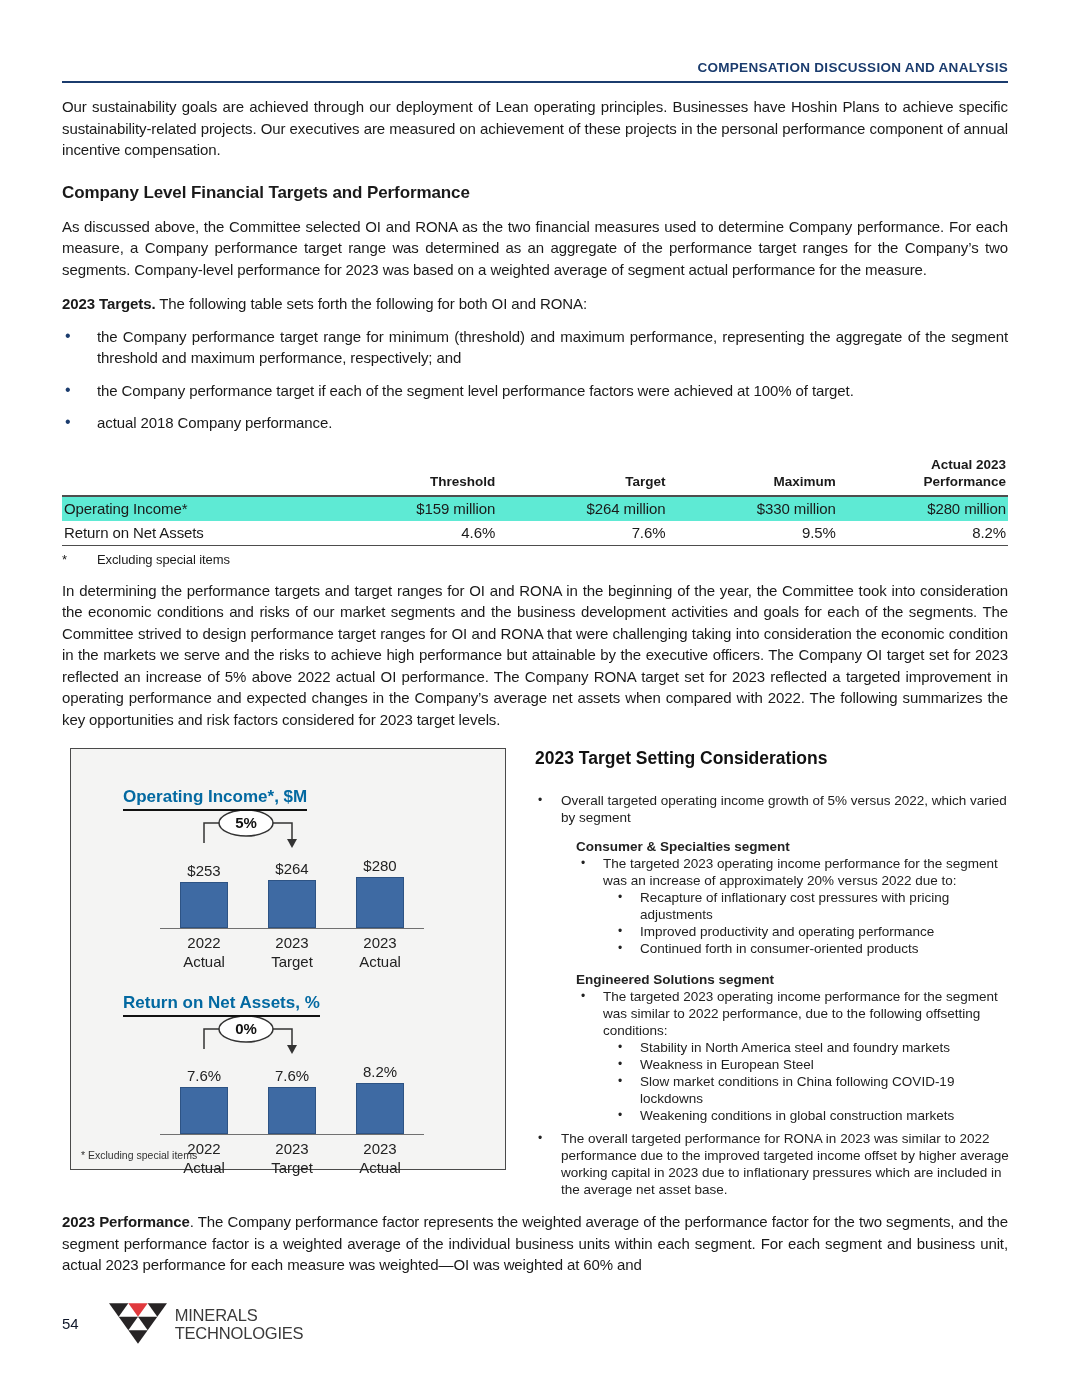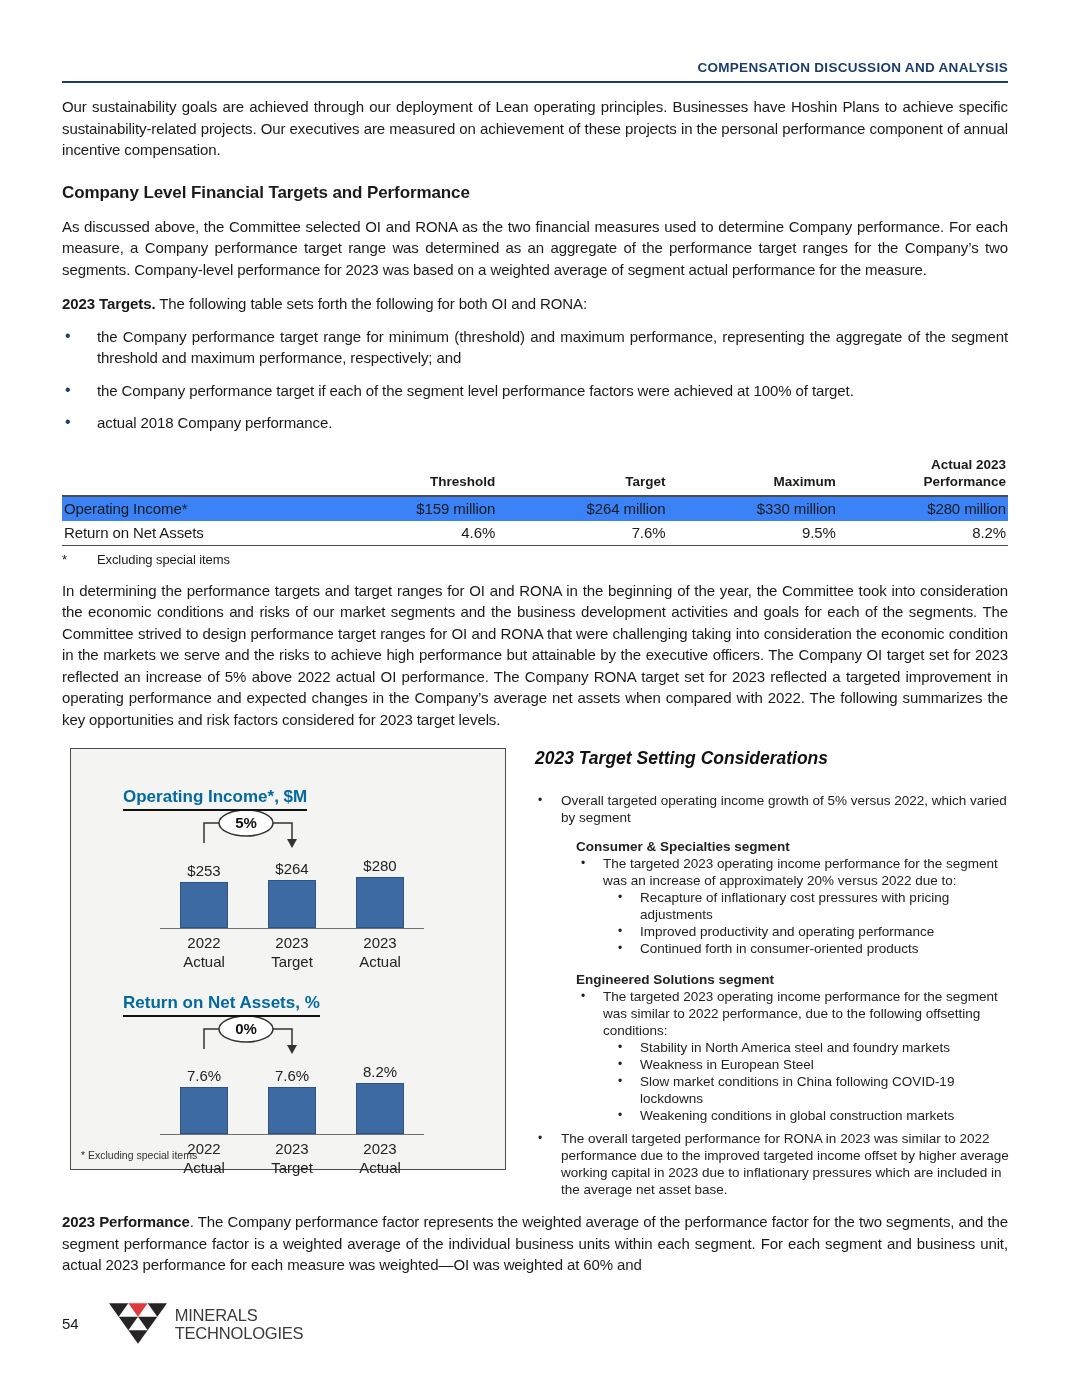--- a/index.html
+++ b/index.html
@@ -52,21 +52,21 @@
     font-size:13.5px; font-weight:bold; line-height:17px;
     text-align:right; vertical-align:bottom;
     padding:0 2px 5px 2px;
   }
   .fin-table thead tr { border-bottom:2px solid #4d4d4d; }
   .fin-table td {
     font-size:15px; letter-spacing:-.1px;
     padding:3px 2px 4px 2px;
   }
   .fin-table td.num { text-align:right; }
-  .fin-table tr.shaded { background:#3b82f6; }
+  .fin-table tr.shaded { background:#5eead4; }
   .fin-table tbody tr:last-child { border-bottom:1.5px solid #4d4d4d; }
   .tbl-footnote {
     font-size:13px; letter-spacing:-.1px;
     margin-top:6px;
     display:flex;
   }
   .tbl-footnote .mark { width:35px; }
   
   .figure-row { display:flex; margin-top:18px; }
   .chart-box {
@@ -101,21 +101,21 @@
     width:88px; text-align:center;
     font-size:15px; line-height:19px; color:#222;
     padding-top:4px;
   }
   .box-footnote {
     position:absolute; left:10px; bottom:8px;
     font-size:10.5px; color:#333;
   }
   
   .considerations { margin-left:29px; width:476px; flex:none; }
-  .cons-heading { font-size:17.5px; font-weight:bold; color:#111;font-style:italic; }
+  .cons-heading { font-size:17.5px; font-weight:bold; color:#111; }
   .ci {
     position:relative;
     font-size:13.5px; line-height:17px; color:#222;
     text-align:left;
   }
   .ci::before {
     content:"\2022";
     position:absolute; font-size:12px; top:0;
   }
   .ci.l1 { padding-left:26px; } .ci.l1::before { left:3px; }

